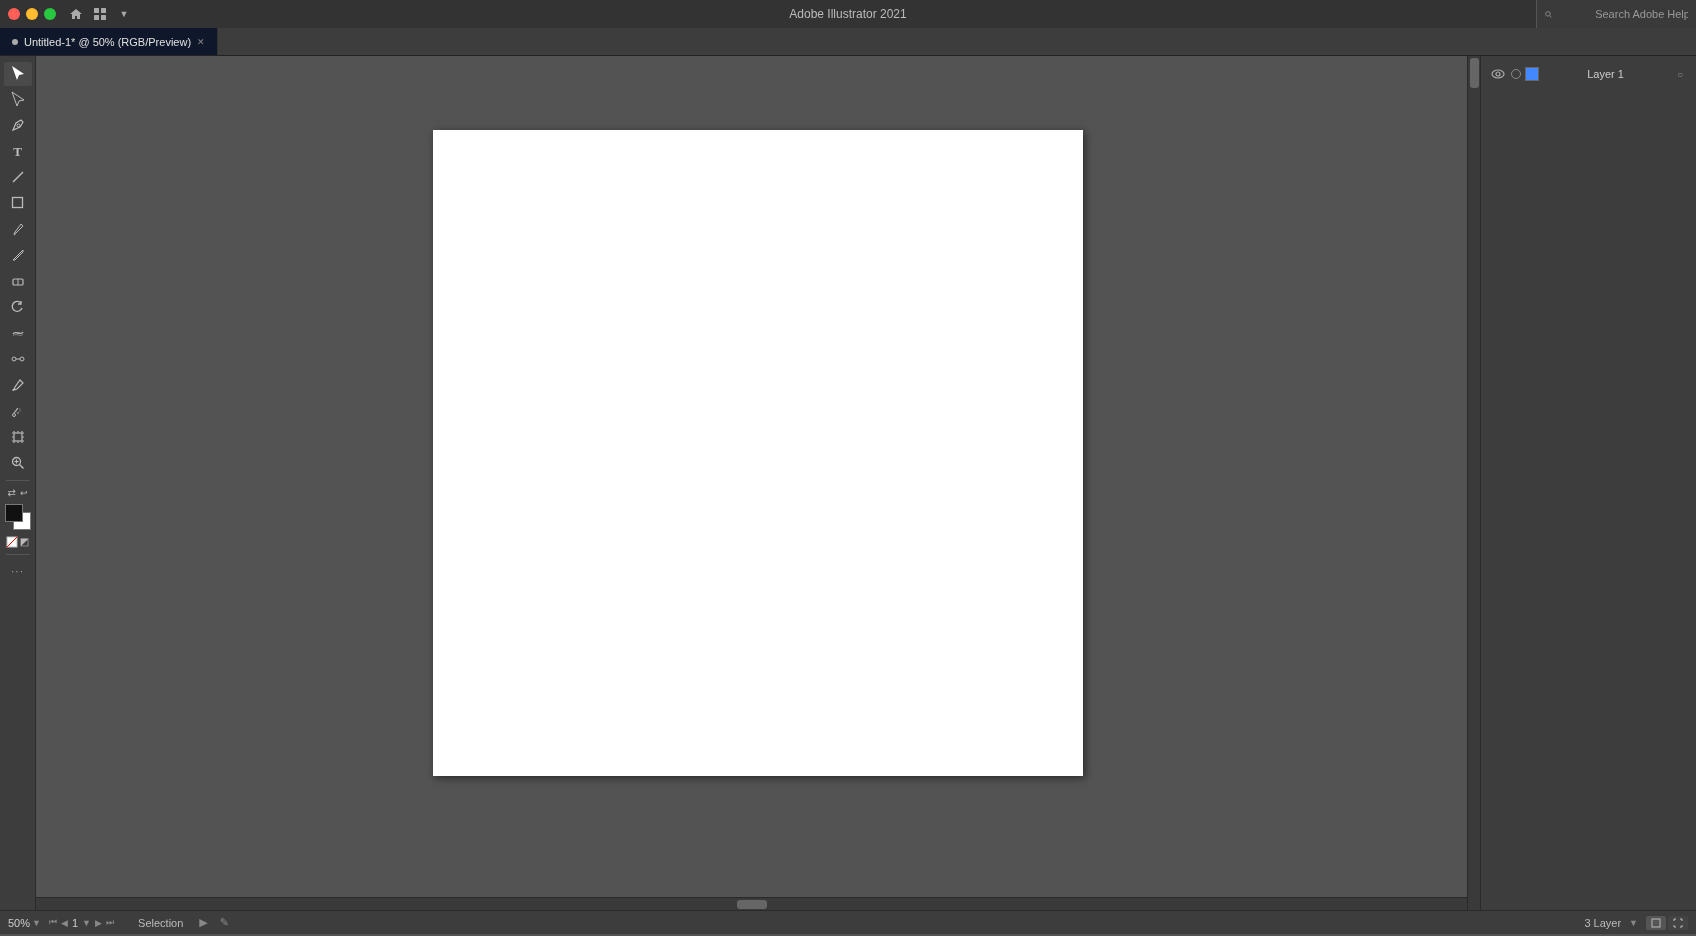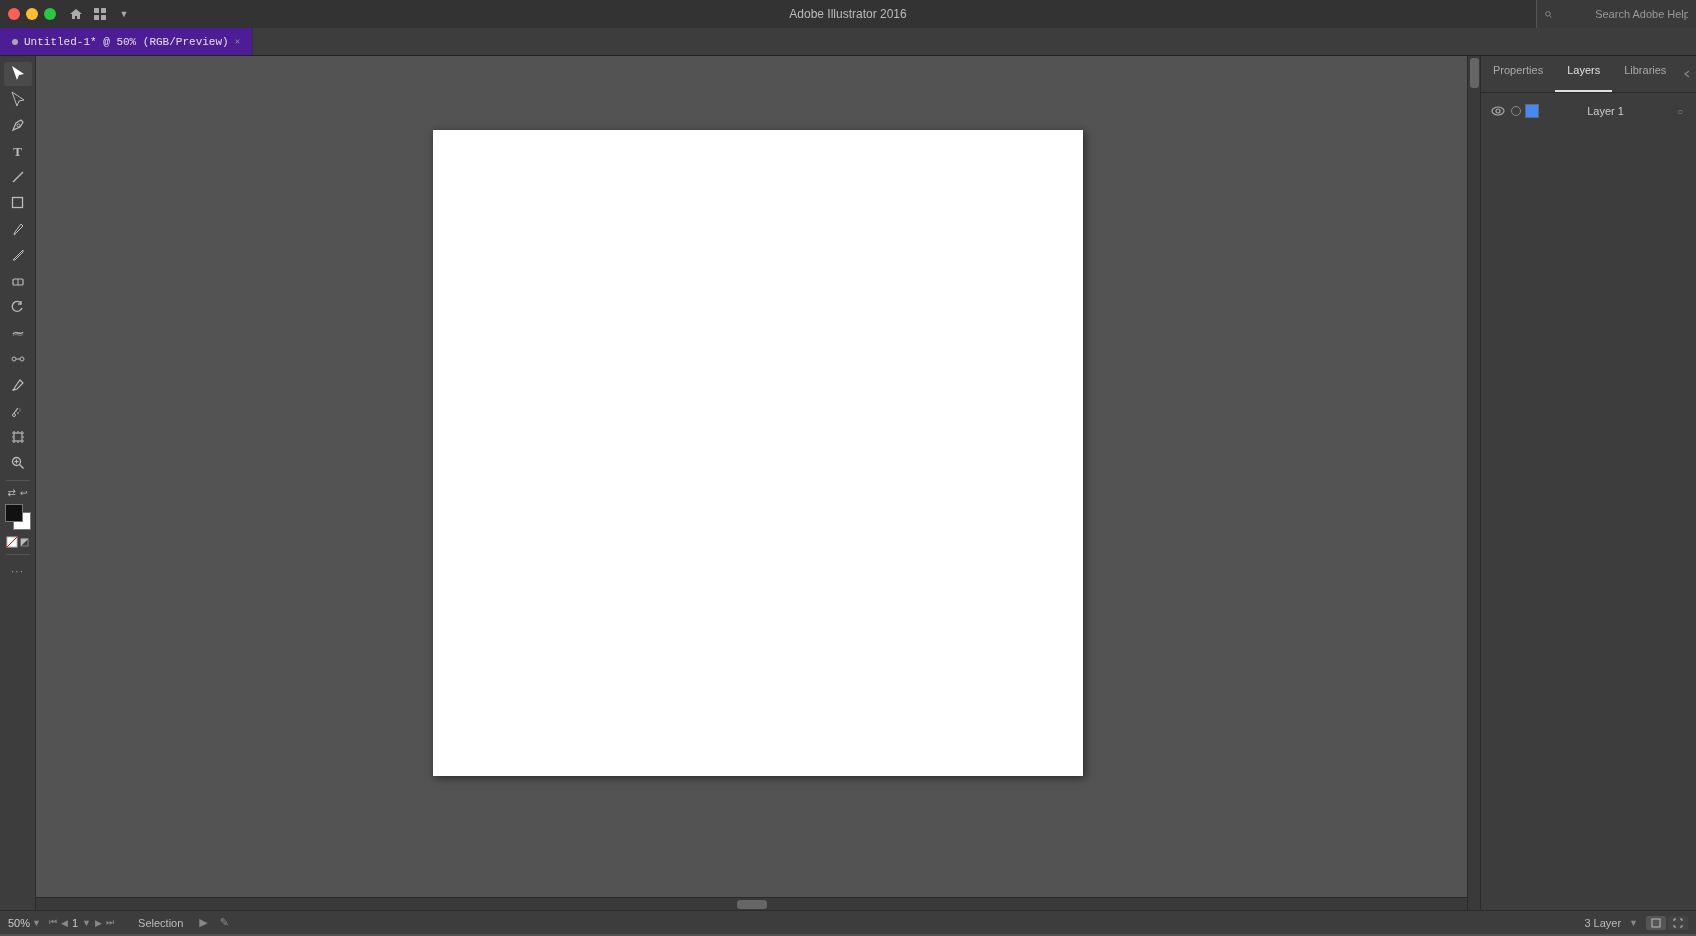--- a/index.html
+++ b/index.html
@@ -99,23 +99,22 @@
     .tab-item {
       display: flex;
       align-items: center;
       padding: 0 12px;
       font-size: 11px;
       color: #bbb;
       gap: 6px;
       border-right: 1px solid #333;
     }
     .tab-item.active {
-      background: #4c1d95;
+      background: #0f172a;
       color: #e0e0e0;
-      font-family: Liberation Mono, monospace;
     }
     .tab-close {
       font-size: 9px;
       color: #888;
       cursor: pointer;
     }
     .tab-dot {
       width: 6px;
       height: 6px;
       border-radius: 50%;
@@ -331,21 +330,21 @@
     <span class="win-icon">
       <svg width="14" height="14" viewBox="0 0 14 14" fill="none" xmlns="http://www.w3.org/2000/svg">
         <rect x="1" y="1" width="5" height="5" rx="0.5" fill="#aaa"></rect>
         <rect x="8" y="1" width="5" height="5" rx="0.5" fill="#aaa"></rect>
         <rect x="1" y="8" width="5" height="5" rx="0.5" fill="#aaa"></rect>
         <rect x="8" y="8" width="5" height="5" rx="0.5" fill="#aaa"></rect>
       </svg>
     </span>
     <span class="win-icon" style="font-size:9px;color:#aaa;">▼</span>
   </div>
-  <span id="app-title">Adobe Illustrator 2016</span>
+  <span id="app-title">Adobe Illustrator 2021</span>
   <div id="search-help">
     <svg width="11" height="11" viewBox="0 0 11 11" fill="none">
       <circle cx="4.5" cy="4.5" r="3.5" stroke="#999" stroke-width="1.2"></circle>
       <line x1="7.5" y1="7.5" x2="10" y2="10" stroke="#999" stroke-width="1.2"></line>
     </svg>
     <input type="text" placeholder="Search Adobe Help" style="">
   </div>
 </div>
 
 <div id="tabbar">
@@ -533,30 +532,20 @@
     </div>
 
     <div style="position:absolute; bottom:0; left:0; right:13px; height:13px; background:#3a3a3a; border-top:1px solid #2a2a2a; display:flex; align-items:center;">
       <div style="width:30px; height:9px; background:#666; border-radius:3px; margin-left:calc(50% - 15px);"></div>
     </div>
 
     <div id="artboard"></div>
   </div>
 
   <div id="right-panel">
-    <div id="panel-tabs">
-      <div class="panel-tab">Properties</div>
-      <div class="panel-tab active">Layers</div>
-      <div class="panel-tab">Libraries</div>
-      <div id="panel-collapse">
-        <svg width="10" height="10" viewBox="0 0 10 10">
-          <path d="M7 2 L3 5 L7 8" stroke="#888" stroke-width="1.2" fill="none"></path>
-        </svg>
-      </div>
-    </div>
     <div id="layers-panel">
       <div class="layer-row">
         <div class="layer-visibility">
 
           <svg width="14" height="14" viewBox="0 0 14 14">
             <ellipse cx="7" cy="7" rx="6" ry="4" stroke="#aaa" stroke-width="1.2" fill="none"></ellipse>
             <circle cx="7" cy="7" r="2" stroke="#aaa" stroke-width="1.2" fill="none"></circle>
           </svg>
         </div>
         <div class="layer-target" style="width:10px; height:10px; border-radius:50%; border:1.5px solid #888; background:transparent;"></div>

